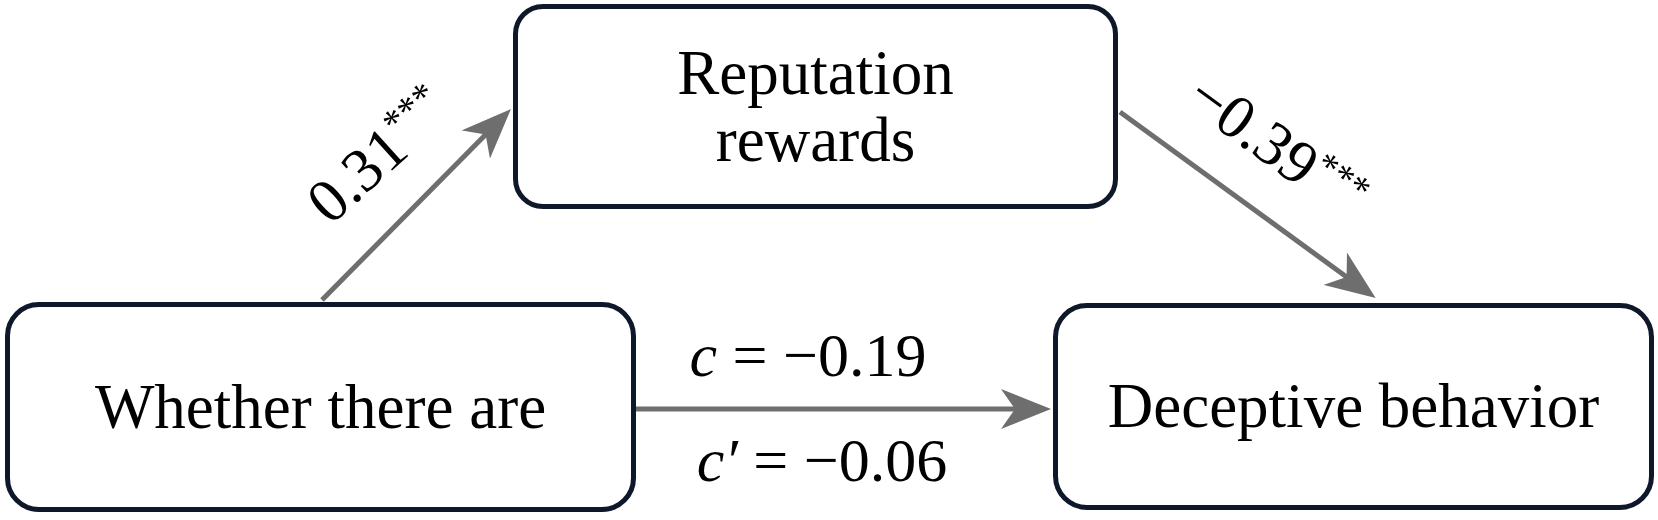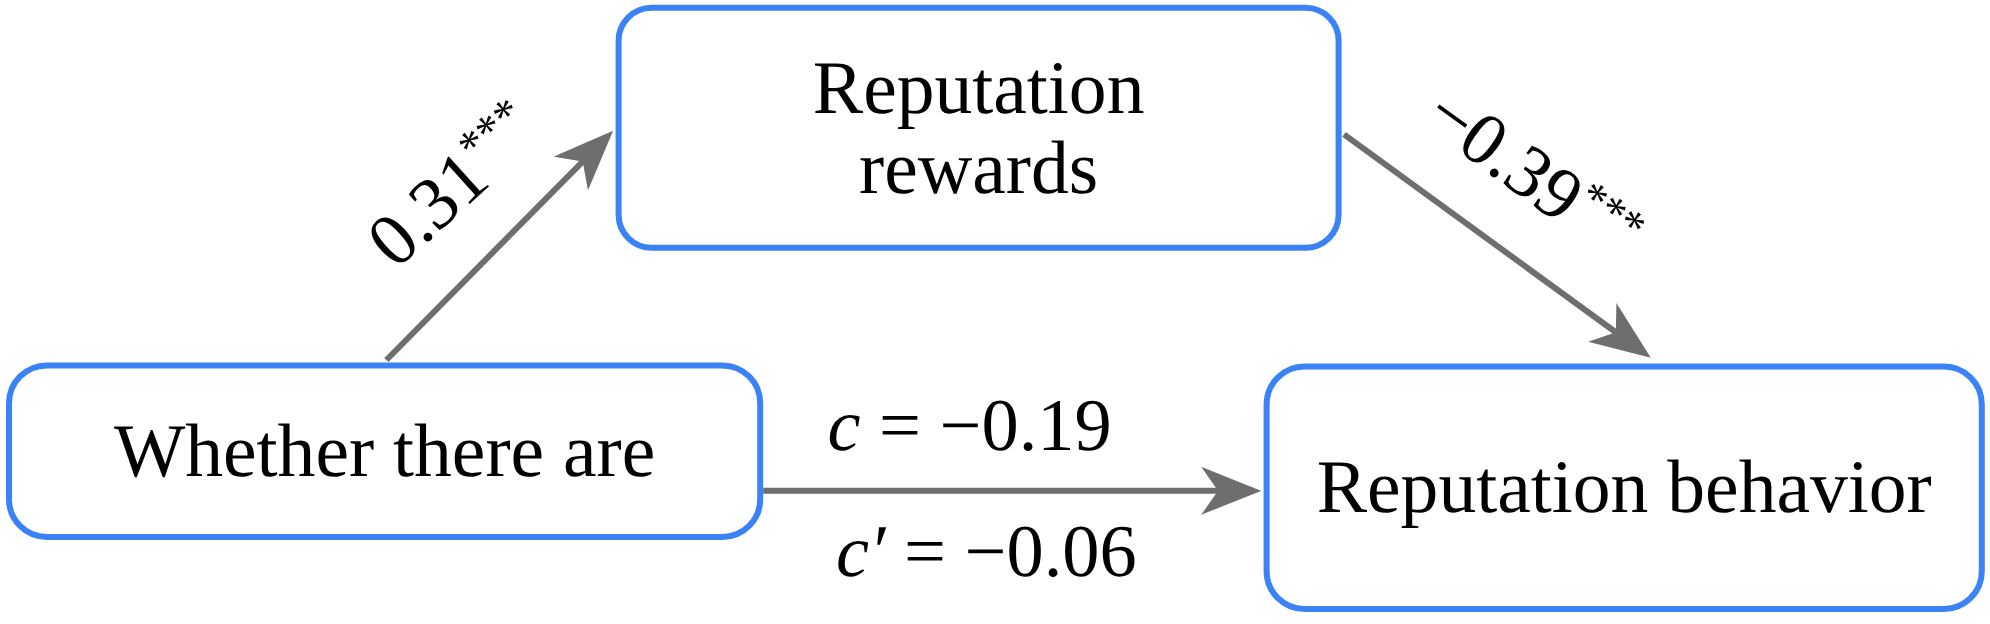--- a/index.html
+++ b/index.html
@@ -19,34 +19,34 @@
   .arrows {
     position: absolute;
     left: 0;
     top: 0;
     width: 1658px;
     height: 520px;
   }
   .box {
     position: absolute;
     box-sizing: border-box;
-    border: 5px solid #3b82f6;
+    border: 5px solid #0f172a;
     border-radius: 34px;
     background: #ffffff;
     display: flex;
     flex-direction: column;
     align-items: center;
     justify-content: center;
     text-align: center;
     font-size: 63px;
     line-height: 67px;
     white-space: nowrap;
   }
   .box--mediator  { left: 513px;  top: 4px;   width: 605px; height: 205px; border-radius: 30px; }
-  .box--predictor { left: 5px;    top: 302px; width: 631px; height: 148px; }
+  .box--predictor { left: 5px;    top: 302px; width: 631px; height: 210px; }
   .box--outcome   { left: 1053px; top: 303px; width: 601px; height: 207px; }
 
   .edge-label {
     position: absolute;
     font-size: 62px;
     line-height: 1;
     white-space: nowrap;
     transform: translate(-50%, -50%);
     transform-origin: center;
   }
@@ -80,21 +80,21 @@
   <div class="box box--mediator">
     <span>Reputation</span>
     <span>rewards</span>
   </div>
 
   <div class="box box--predictor">
     <span>Whether there are</span>
   </div>
 
   <div class="box box--outcome">
-    <span>Reputation behavior</span>
+    <span>Deceptive behavior</span>
   </div>
 
   <div class="edge-label edge-label--a">
     <span>0.31</span><sup>***</sup>
   </div>
 
   <div class="edge-label edge-label--b">
     <span>−0.39</span><sup>***</sup>
   </div>
 

